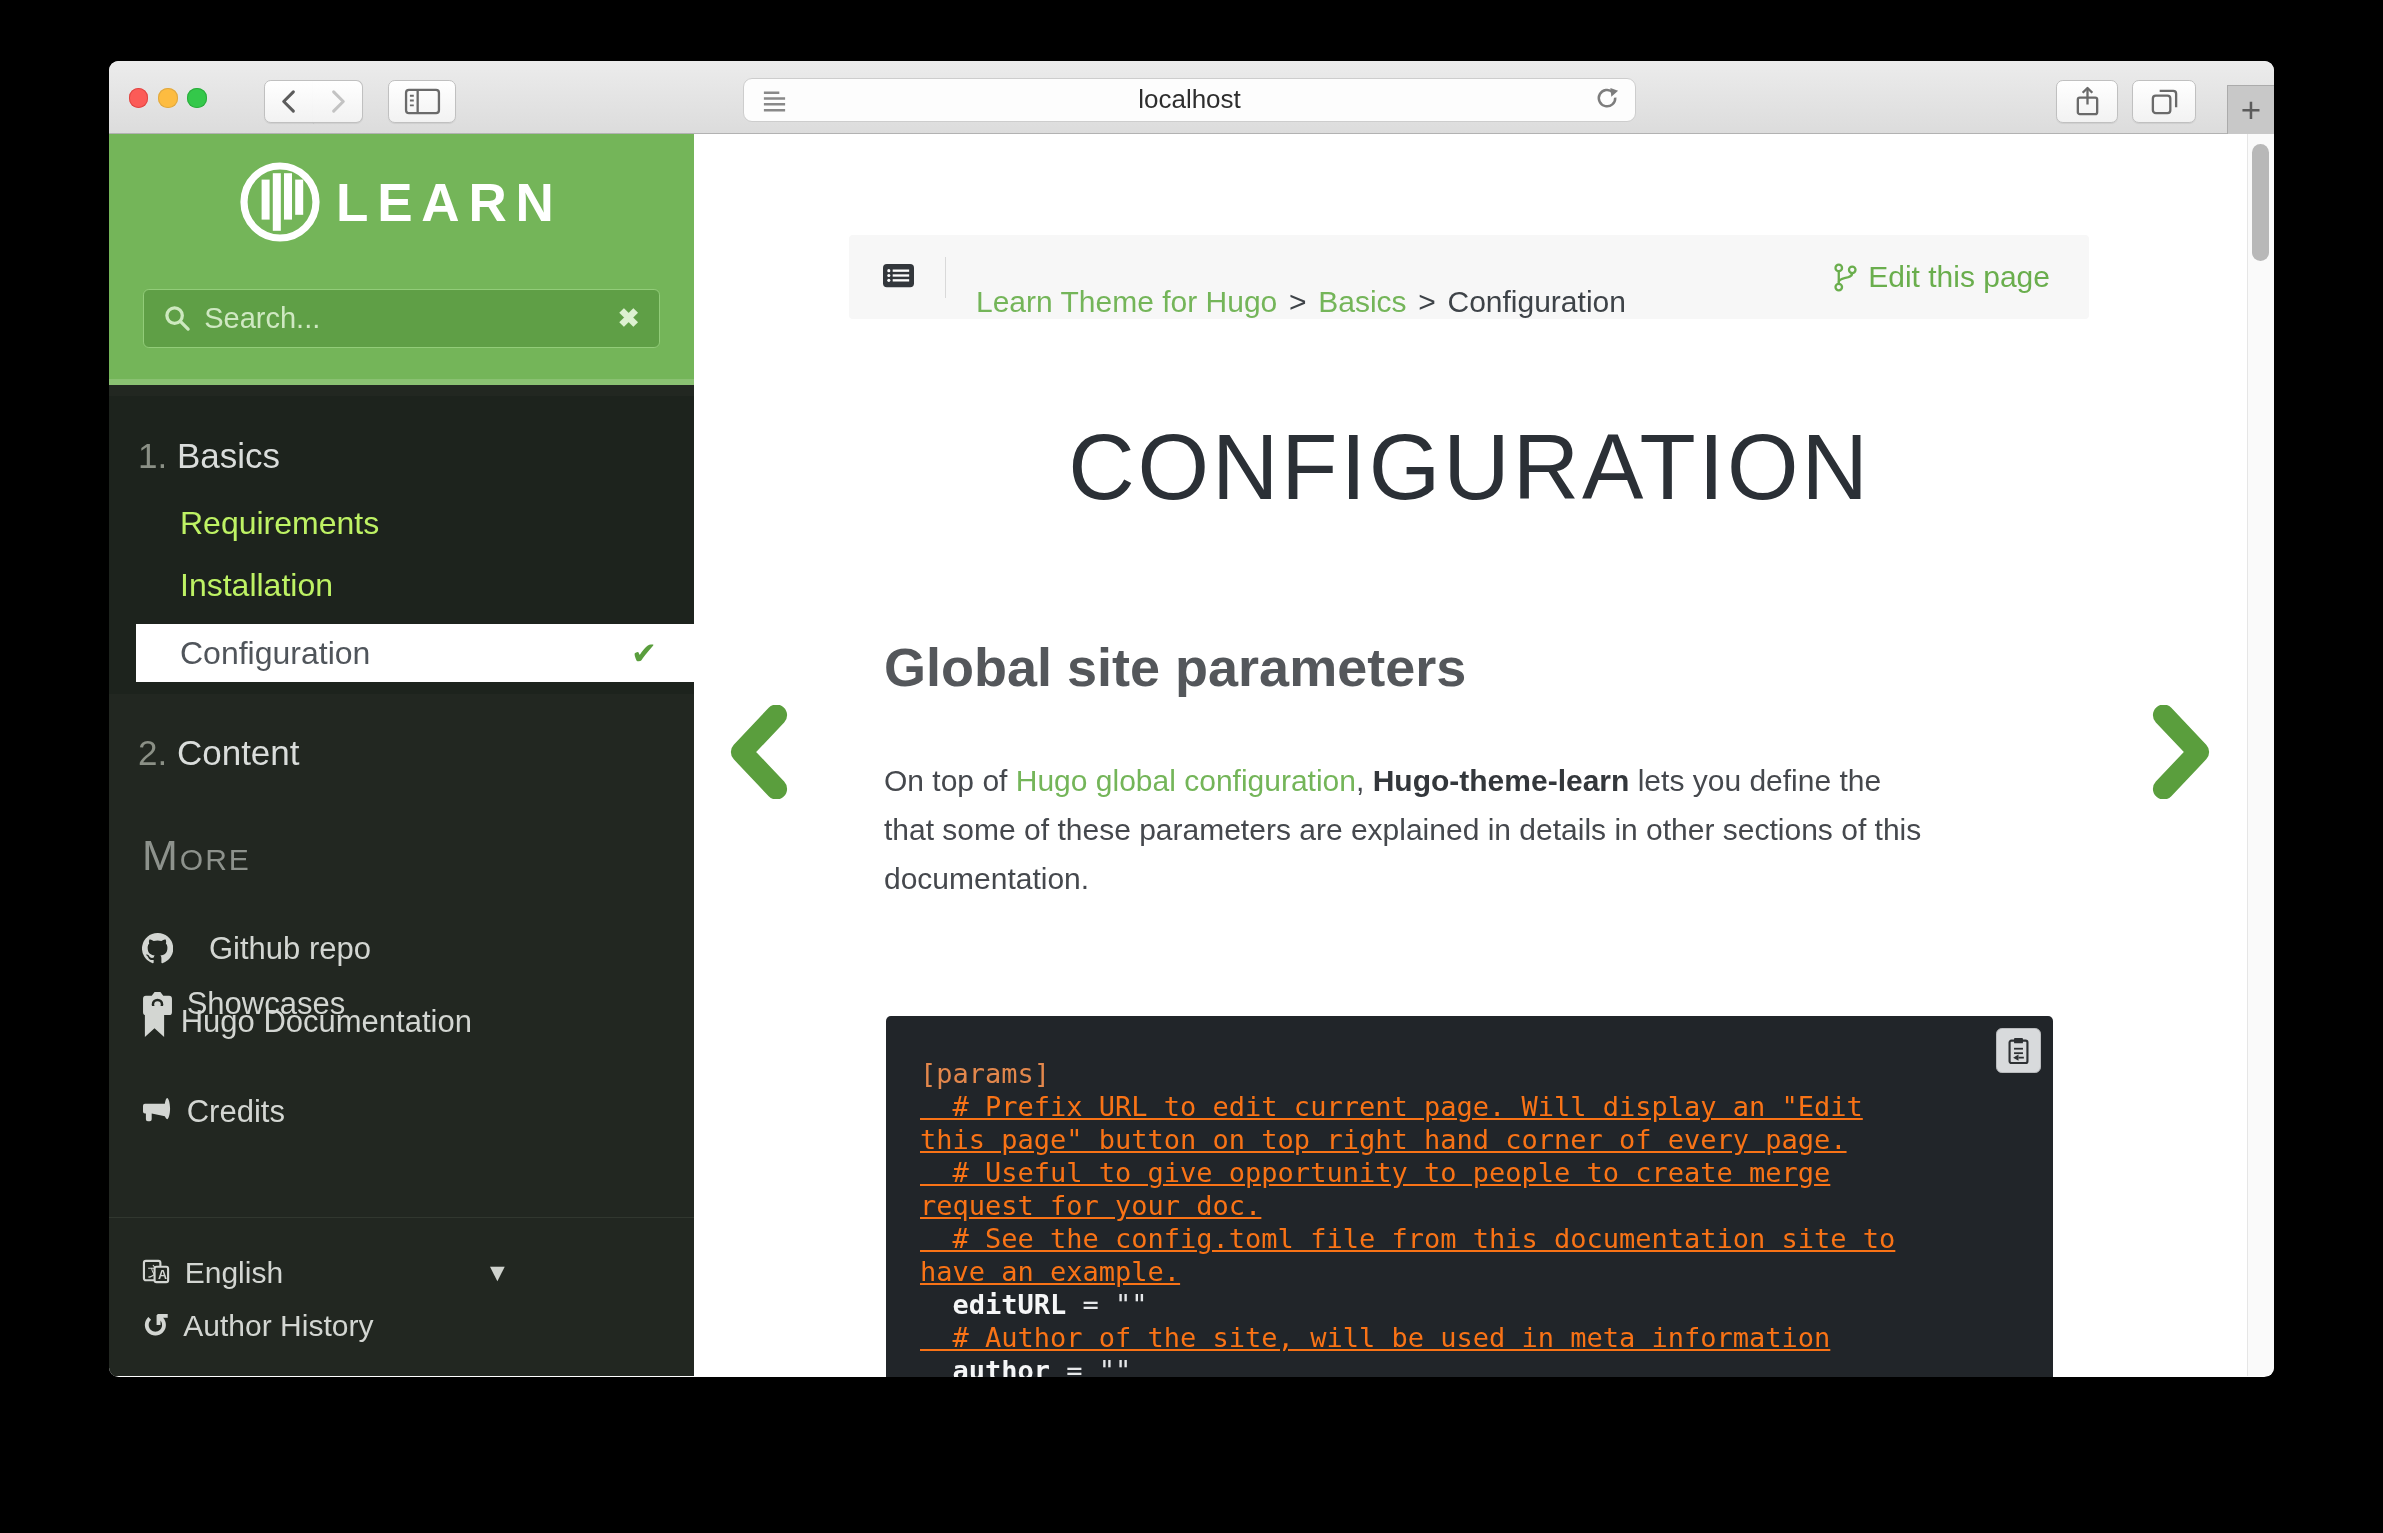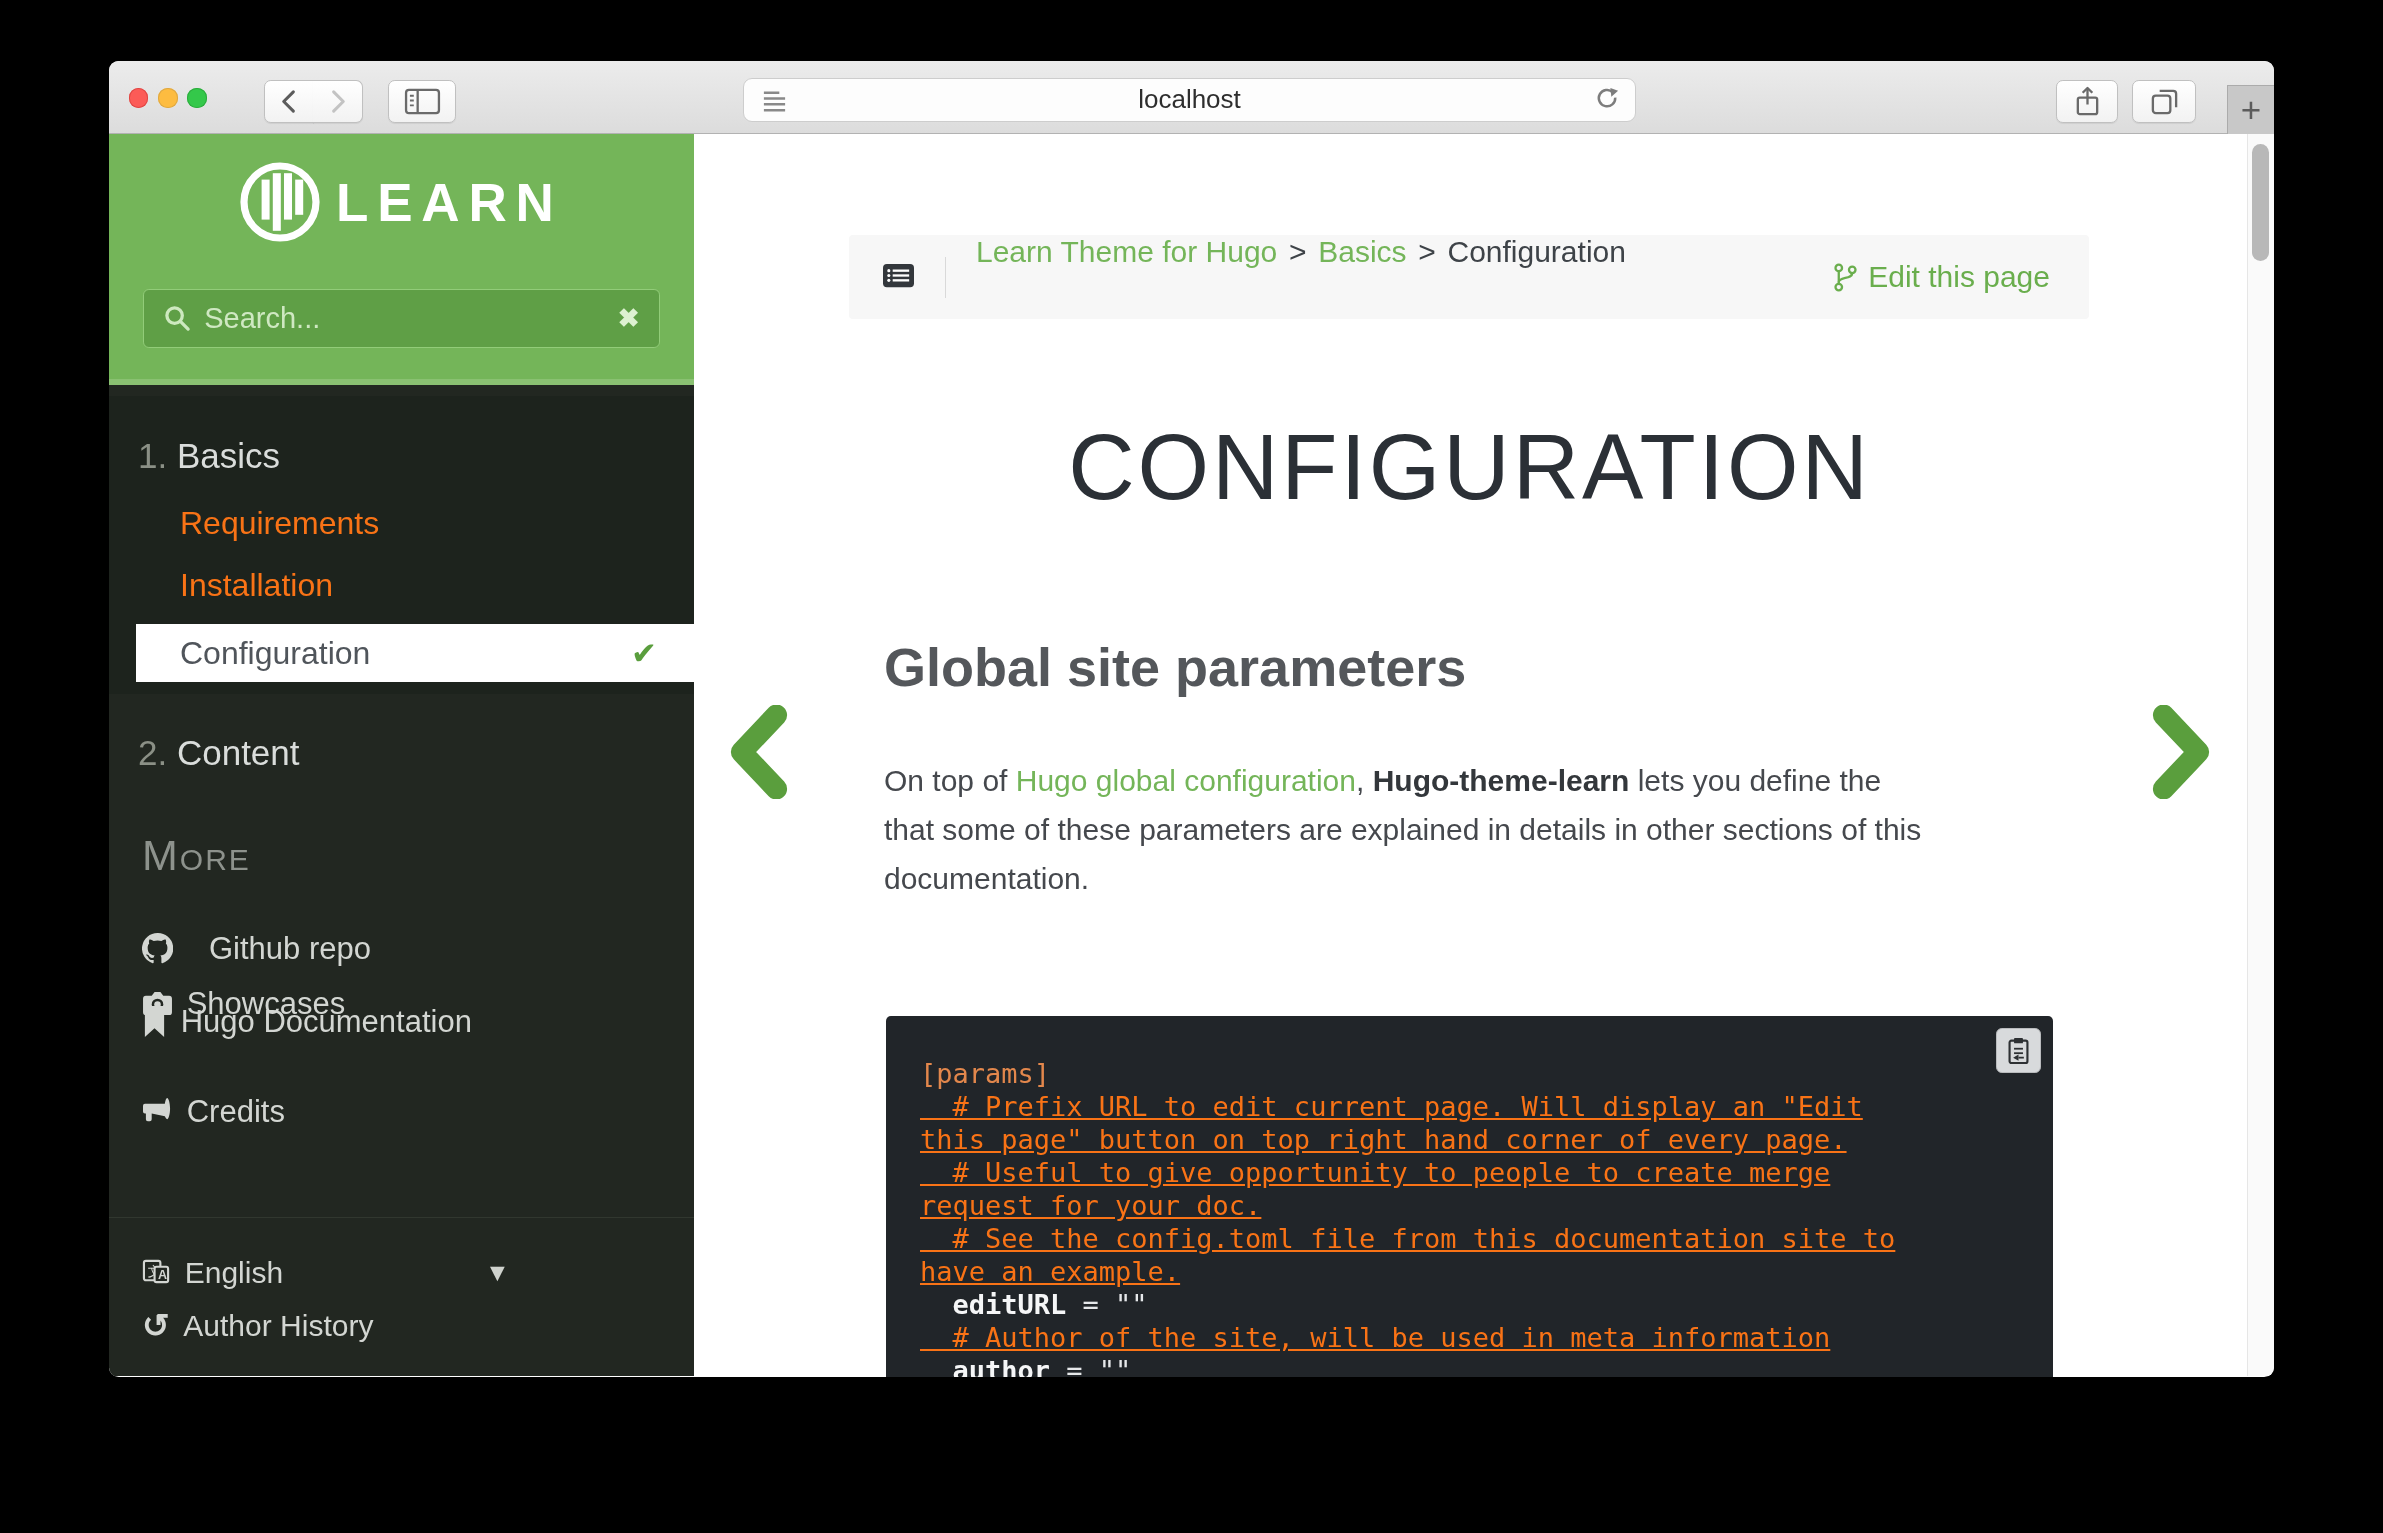--- a/index.html
+++ b/index.html
@@ -51,21 +51,21 @@
                background:#5f9f46; border:1px solid #92cc79; border-radius:5.9px;
                display:flex; align-items:center; padding:0 19.5px; gap:13.7px; }
   .searchbox input { flex:1; background:transparent; border:none; outline:none;
                      font-size:29px; color:#eaf6e0; font-family:"Liberation Sans",sans-serif; }
   .searchbox input::placeholder { color:#cfe8c2; }
   .search-clear { color:#ddf1d1; font-size:26px; font-weight:bold; cursor:pointer; }
 
   .basics-section { position:absolute; left:0; top:262px; width:585px; height:298px; background:#1d231d; }
   .navnum { color:#8b9086; }
   .sec-title { position:absolute; left:29px; font-size:35px; color:#dadddb; }
-  .sub-item { position:absolute; left:71px; font-size:32px; color:#f97316; cursor:pointer; }
+  .sub-item { position:absolute; left:71px; font-size:32px; color:#bef264; cursor:pointer; }
   .active-row { position:absolute; left:27px; top:490px; width:558px; height:58px; background:#ffffff;
                 display:flex; align-items:center; cursor:pointer; }
   .active-row .lbl { margin-left:44px; font-size:32px; color:#50555b; }
   .active-row .chk { position:absolute; right:37px; color:#5a9e3d; font-size:31px; }
 
   .more-head { position:absolute; left:33px; top:697px; font-size:43px; color:#8d928c;
                font-variant:small-caps; letter-spacing:2px; }
   .more-link { position:absolute; left:33px; height:43px; display:flex; align-items:center; gap:13.7px;
                font-size:31px; color:#d3d6d2; cursor:pointer; }
   .side-foot-divider { position:absolute; left:0; top:1083px; width:585px; border-top:1px solid #31372f; }
@@ -73,21 +73,21 @@
               font-size:30px; color:#d3d6d2; cursor:pointer; }
   .caret { position:absolute; left:343px; font-size:25px; color:#cfd2cd; }
   .hist-glyph { font-size:33px; line-height:29px; color:#d3d6d2; font-weight:bold; }
 
   
   .main { position:absolute; left:585px; top:73px; width:1553px; height:1242px; background:#fff; }
   .crumbbar { position:absolute; left:155px; top:101px; width:1240px; height:84px; background:#f7f7f7;
               border-radius:3.9px; }
   .crumb-icon { position:absolute; left:33px; top:25px; }
   .crumb-div { position:absolute; left:96px; top:21.5px; width:1px; height:41px; background:#d9d9d9; }
-  .crumbs { position:absolute; left:127px; top:0; height:84px; display:flex; align-items:flex-start; gap:11.7px;
+  .crumbs { position:absolute; left:127px; top:0; height:84px; display:flex; align-items:flex-end; gap:11.7px;
             font-size:30px; }
   .crumb-link { color:#74b559; cursor:pointer; }
   .crumb-sep { color:#3e4348; }
   .crumb-cur { color:#3e4348; }
   .editlink { position:absolute; right:39px; top:0; height:84px; display:flex; align-items:center; gap:9.8px;
               font-size:30px; color:#6aae4d; cursor:pointer; }
 
   .pagetitle { position:absolute; left:190px; top:281px; width:1171px; text-align:center;
                font-size:92px; font-weight:100; letter-spacing:2.9px; color:#2b3036; }
   .h2 { position:absolute; left:190px; top:502px; font-size:54px; font-weight:bold; color:#54575b; }

